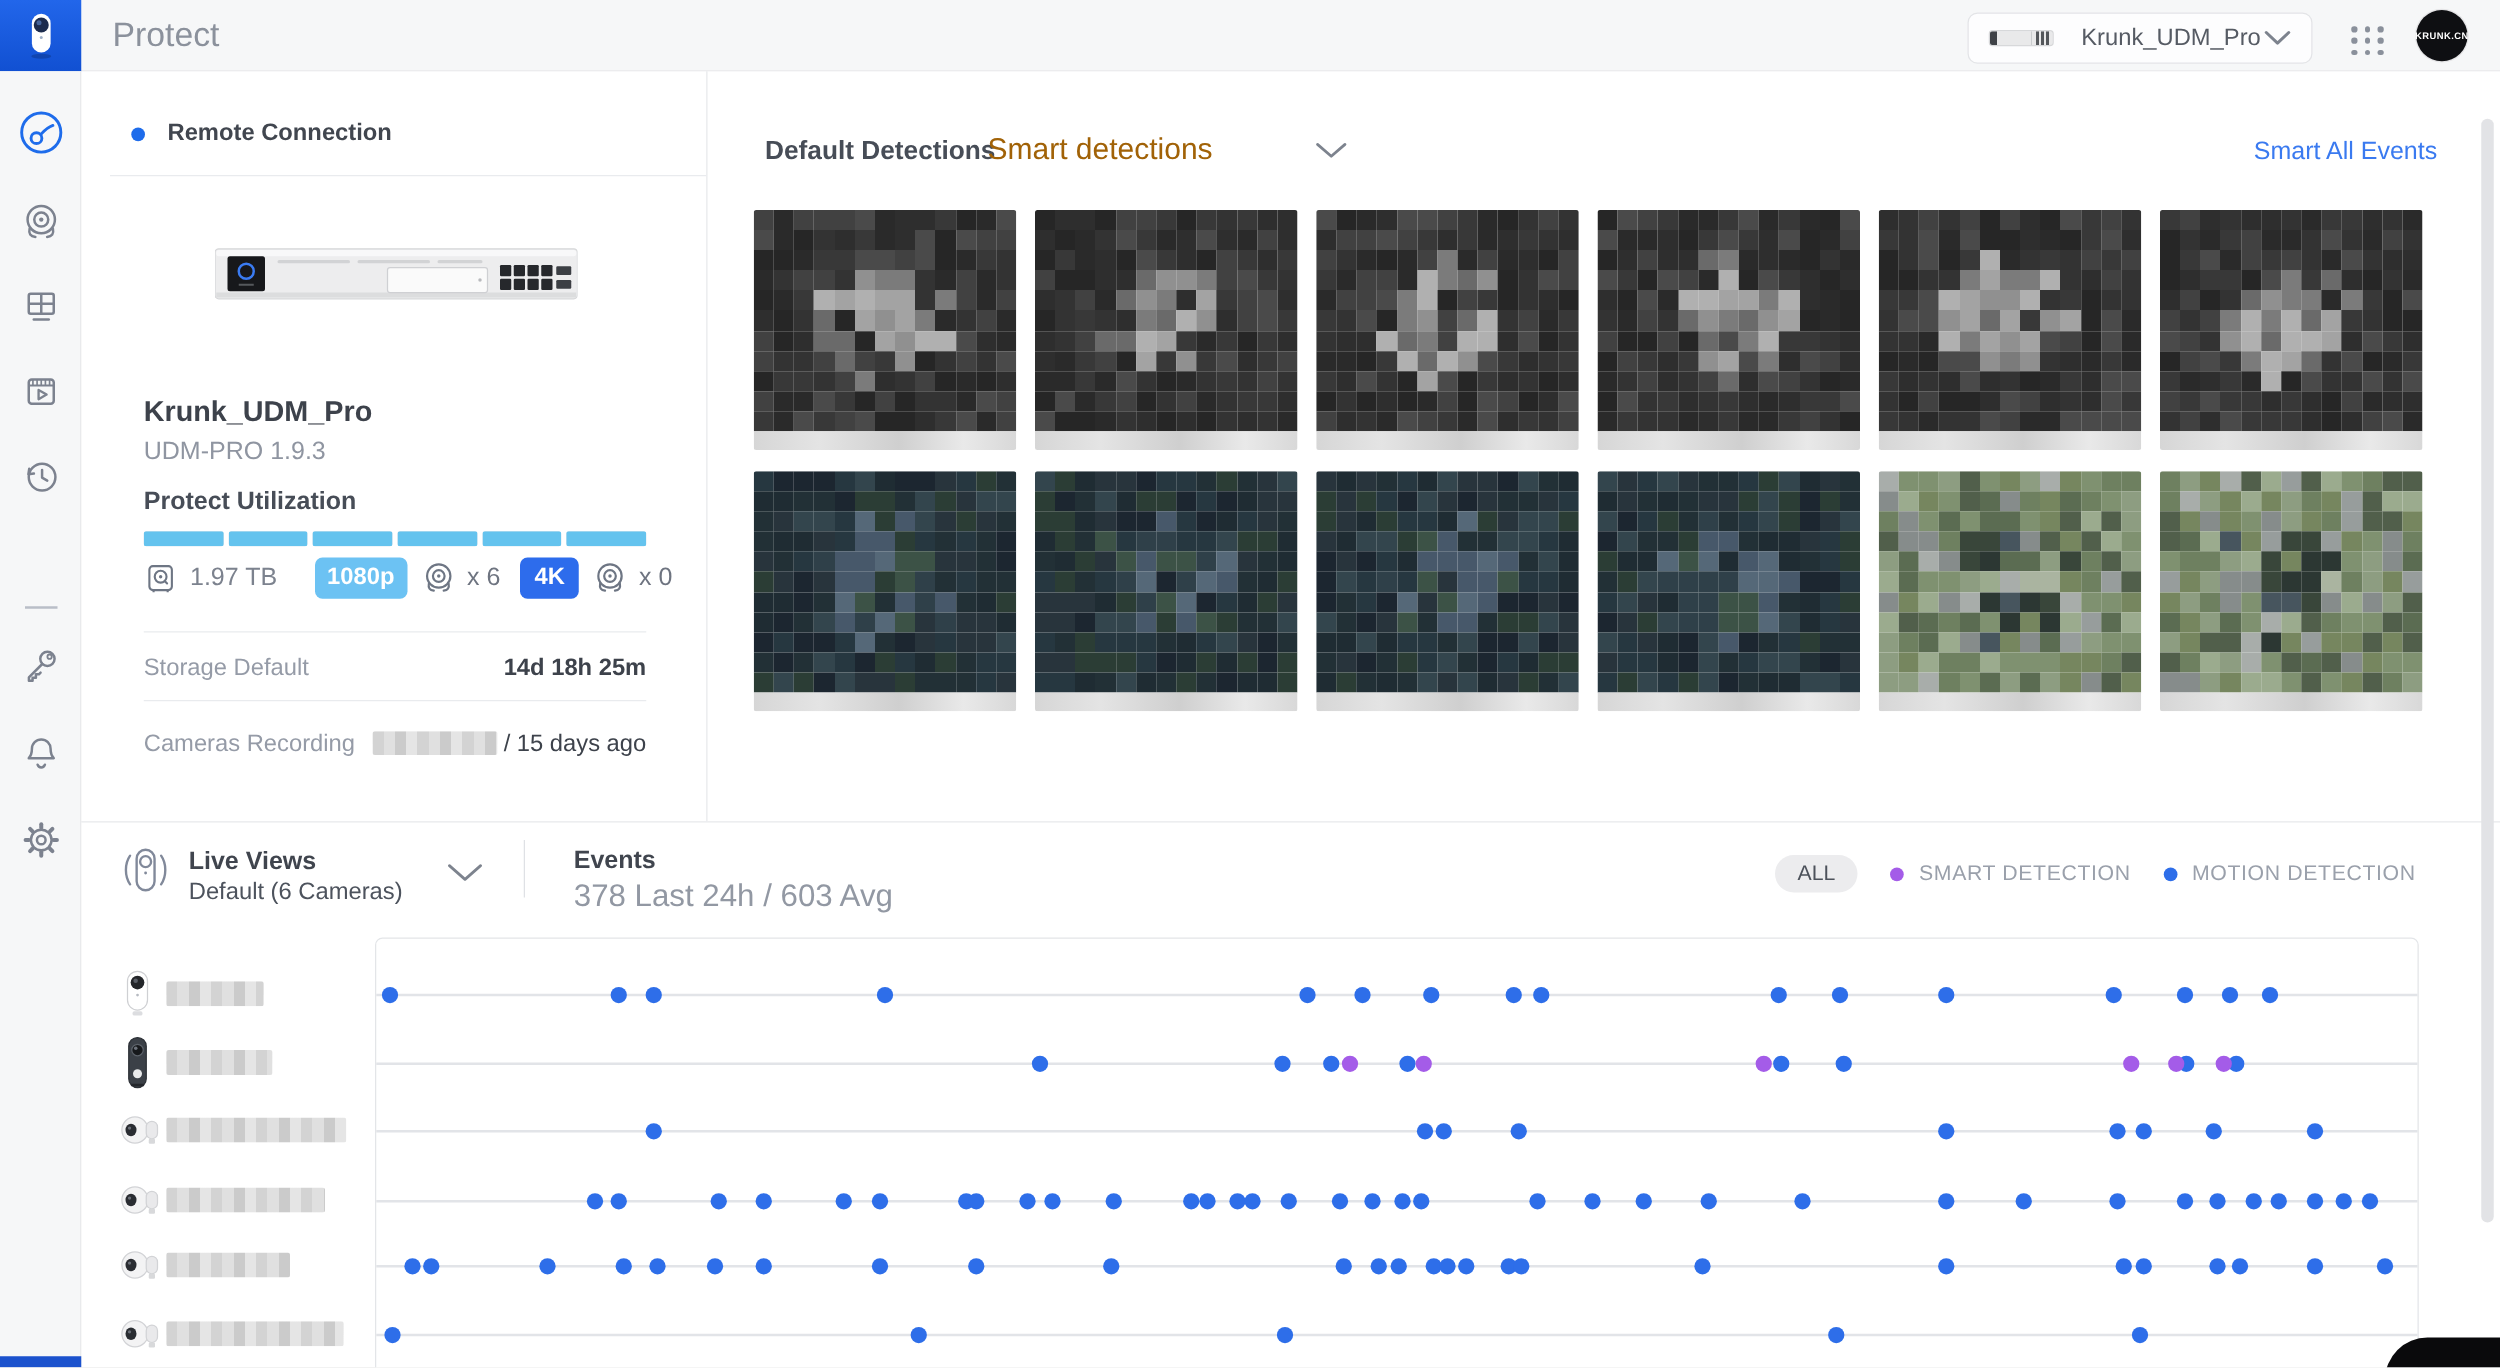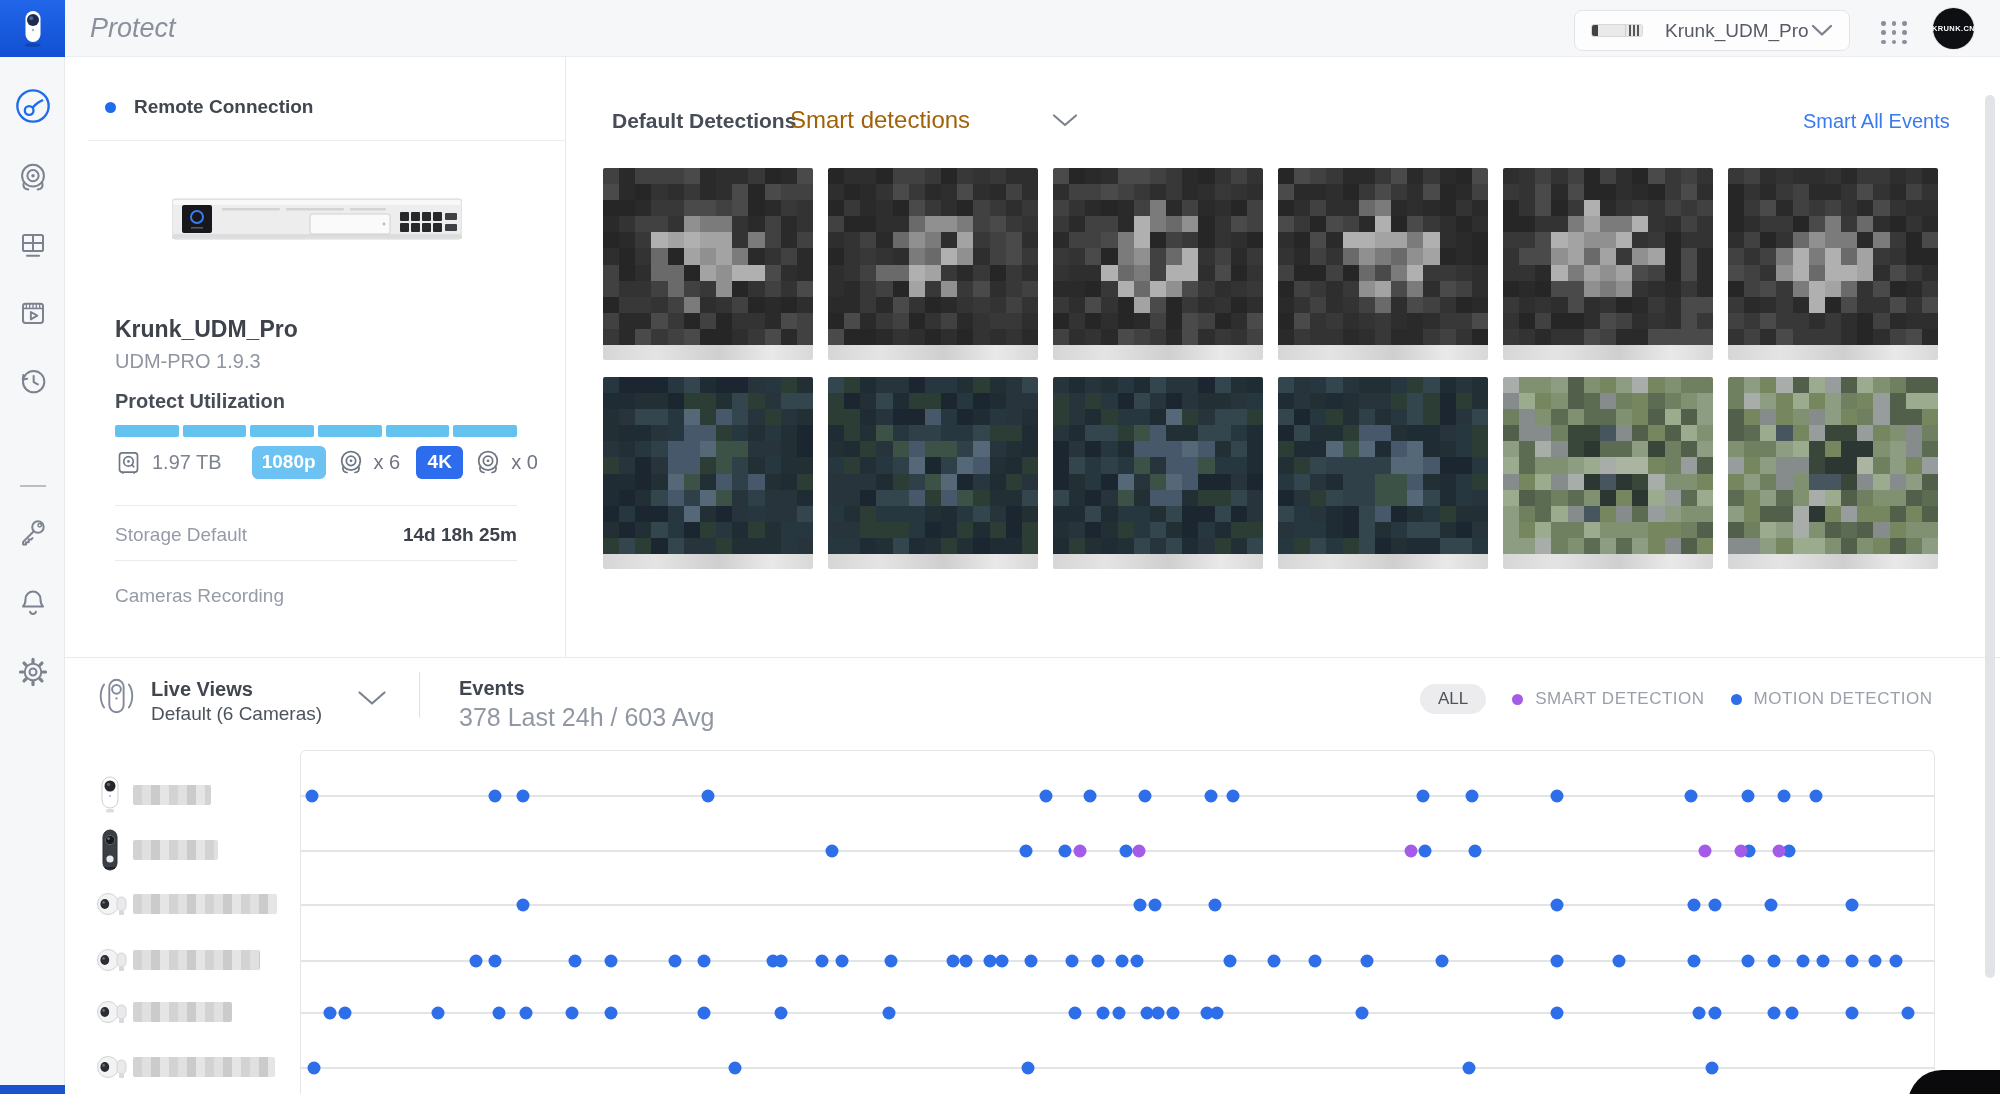--- a/index.html
+++ b/index.html
@@ -3,21 +3,21 @@
 <meta charset="utf-8">
 <style>
   * { margin:0; padding:0; box-sizing:border-box; }
   body { background:#ddd; font-family:"Liberation Sans","DejaVu Sans",sans-serif; }
   .screen { position:relative; width:2000px; height:1094px; background:#fff; overflow:hidden;
             font-family:"Liberation Sans","DejaVu Sans",sans-serif; }
 
   
   .header { position:absolute; left:0; top:0; width:2000px; height:57px; background:#f6f7f8; border-bottom:1px solid #ececee; }
   .logo { position:absolute; left:0; top:0; width:65px; height:57px; background:linear-gradient(180deg,#2266ea,#1150d2); display:flex; align-items:center; justify-content:center; cursor:pointer; }
-  .app-title { position:absolute; left:90px; top:0; height:57px; line-height:57px; font-size:27px; color:#8b919c;font-style:italic; }
+  .app-title { position:absolute; left:90px; top:0; height:57px; line-height:57px; font-size:27px; color:#8b919c; }
   .console-pill { position:absolute; left:1574px; top:10px; width:276px; height:41px; background:#fdfdfe; border:1px solid #e3e4e7; border-radius:8px; display:flex; align-items:center; padding:0 16px; cursor:pointer; }
   .mini-udm { width:52px; height:13px; border-radius:3px; margin-right:22px; border:1px solid #d7d8da;
     background:linear-gradient(90deg,#3f4247 0 12%,#e9e9ea 12% 66%,#caccce 66% 68%,#e9e9ea 68% 74%,#55585c 74% 78%,#e9e9ea 78% 82%,#55585c 82% 86%,#e9e9ea 86% 90%,#55585c 90% 94%,#e9e9ea 94%); }
   .console-pill .label { font-size:19px; color:#565b64; flex:1; }
   .apps-grid { position:absolute; left:1877px; top:20px; width:32px; height:26px; display:grid; grid-template-columns:repeat(3,1fr); gap:4px 6px; cursor:pointer; padding:1px 4px; }
   .apps-grid i { width:4.5px; height:4.5px; border-radius:50%; background:#8a909b; }
   .avatar { position:absolute; left:1933px; top:8px; width:41px; height:41px; border-radius:50%; background:#0e0f12; color:#fff; display:flex; align-items:center; justify-content:center; font-size:7.5px; font-weight:bold; letter-spacing:.4px; cursor:pointer; box-shadow:0 0 0 1px #e4e4e6; }
 
   
   .sidebar { position:absolute; left:0; top:57px; width:65px; height:1037px; background:#f6f7f8; border-right:1px solid #e9eaec; }
@@ -294,20 +294,23 @@
       <path d="M5.2 16.3 Q4.4 20.6 8.6 21 M18.8 16.3 Q19.6 20.6 15.4 21" fill="none" stroke="#6e7684" stroke-width="1.5" stroke-linecap="round"></path>
     </svg>
     <span class="cnt">x 0</span>
   </div>
 
   <div class="hr" style="left:115px; top:505px; width:402px;"></div>
   <div class="kv-label" style="top:524px">Storage Default</div>
   <div class="kv-value" style="top:524px">14d 18h 25m</div>
   <div class="hr" style="left:115px; top:560px; width:402px;"></div>
   <div class="kv-label" style="top:585px">Cameras Recording</div>
+  <div class="earliest-wrap">
+    <span class="redacted" style="width:100px"></span><span> / 15 days ago</span>
+  </div>
 
   <div class="det-title">Default Detections</div>
   <div class="det-filter">
     <span class="txt">Smart detections</span>
     <svg width="26" height="15" viewBox="0 0 26 15">
       <polyline points="2,2.5 13,12 24,2.5" fill="none" stroke="#7d838e" stroke-width="2.2" stroke-linecap="round" stroke-linejoin="round"></polyline>
     </svg>
   </div>
   <div class="view-all">Smart All Events</div>
   <div class="det-grid">

